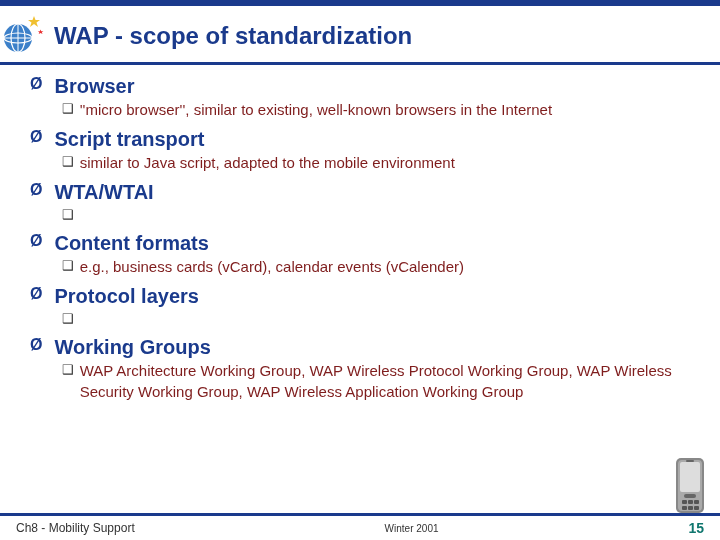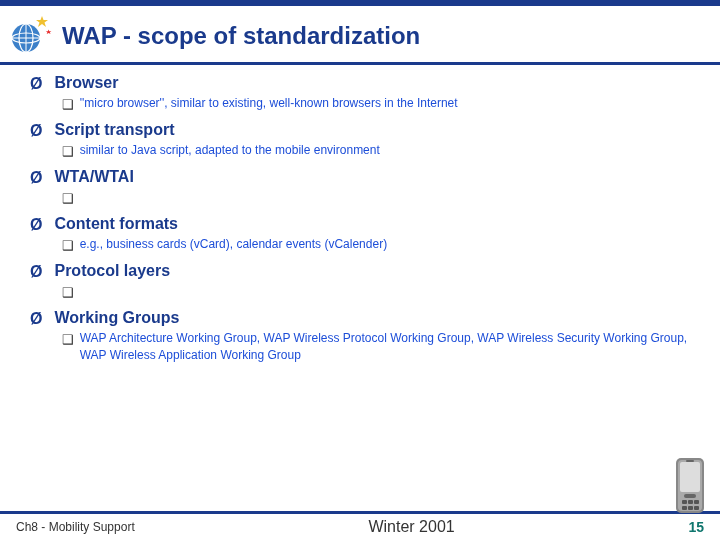--- a/index.html
+++ b/index.html
@@ -26,21 +26,21 @@
     .top-bar {
       height: 6px;
       background: #1a3a8c;
       width: 100%;
     }
 
     
     .header {
       display: flex;
       align-items: center;
-      padding: 8px 16px 4px 8px;
+      padding: 8px 16px 4px 0;
       border-bottom: 3px solid #1a3a8c;
       gap: 10px;
     }
 
     .title {
       font-size: 24px;
       font-weight: bold;
       color: #1a3a8c;
     }
 
@@ -69,21 +69,21 @@
       color: #1a3a8c;
       font-size: 16px;
       font-weight: bold;
       line-height: 1.3;
       margin-right: 4px;
       flex-shrink: 0;
       padding-top: 1px;
     }
 
     .section-title {
-      font-size: 16px;
+      font-size: 20px;
       font-weight: bold;
       color: #1a3a8c;
       line-height: 1.3;
     }
 
     .sub-items {
       margin-left: 32px;
       display: flex;
       flex-direction: column;
       gap: 1px;
@@ -97,42 +97,42 @@
 
     .bullet-sub {
       color: #333;
       font-size: 13px;
       line-height: 1.4;
       flex-shrink: 0;
       margin-top: 1px;
     }
 
     .sub-text {
-      font-size: 12px;
-      color: #1d4ed8;
+      font-size: 15px;
+      color: #7f1d1d;
       line-height: 1.4;
     }
 
     
     .footer {
       display: flex;
       justify-content: space-between;
       align-items: center;
       padding: 4px 16px;
       border-top: 3px solid #1a3a8c;
       background: #fff;
     }
 
     .footer-left {
       font-size: 12px;
       color: #333;
     }
 
     .footer-center {
-      font-size: 16px;
+      font-size: 10px;
       color: #333;
     }
 
     .footer-right {
       font-size: 14px;
       font-weight: bold;
       color: #0f766e;
     }
 
     

